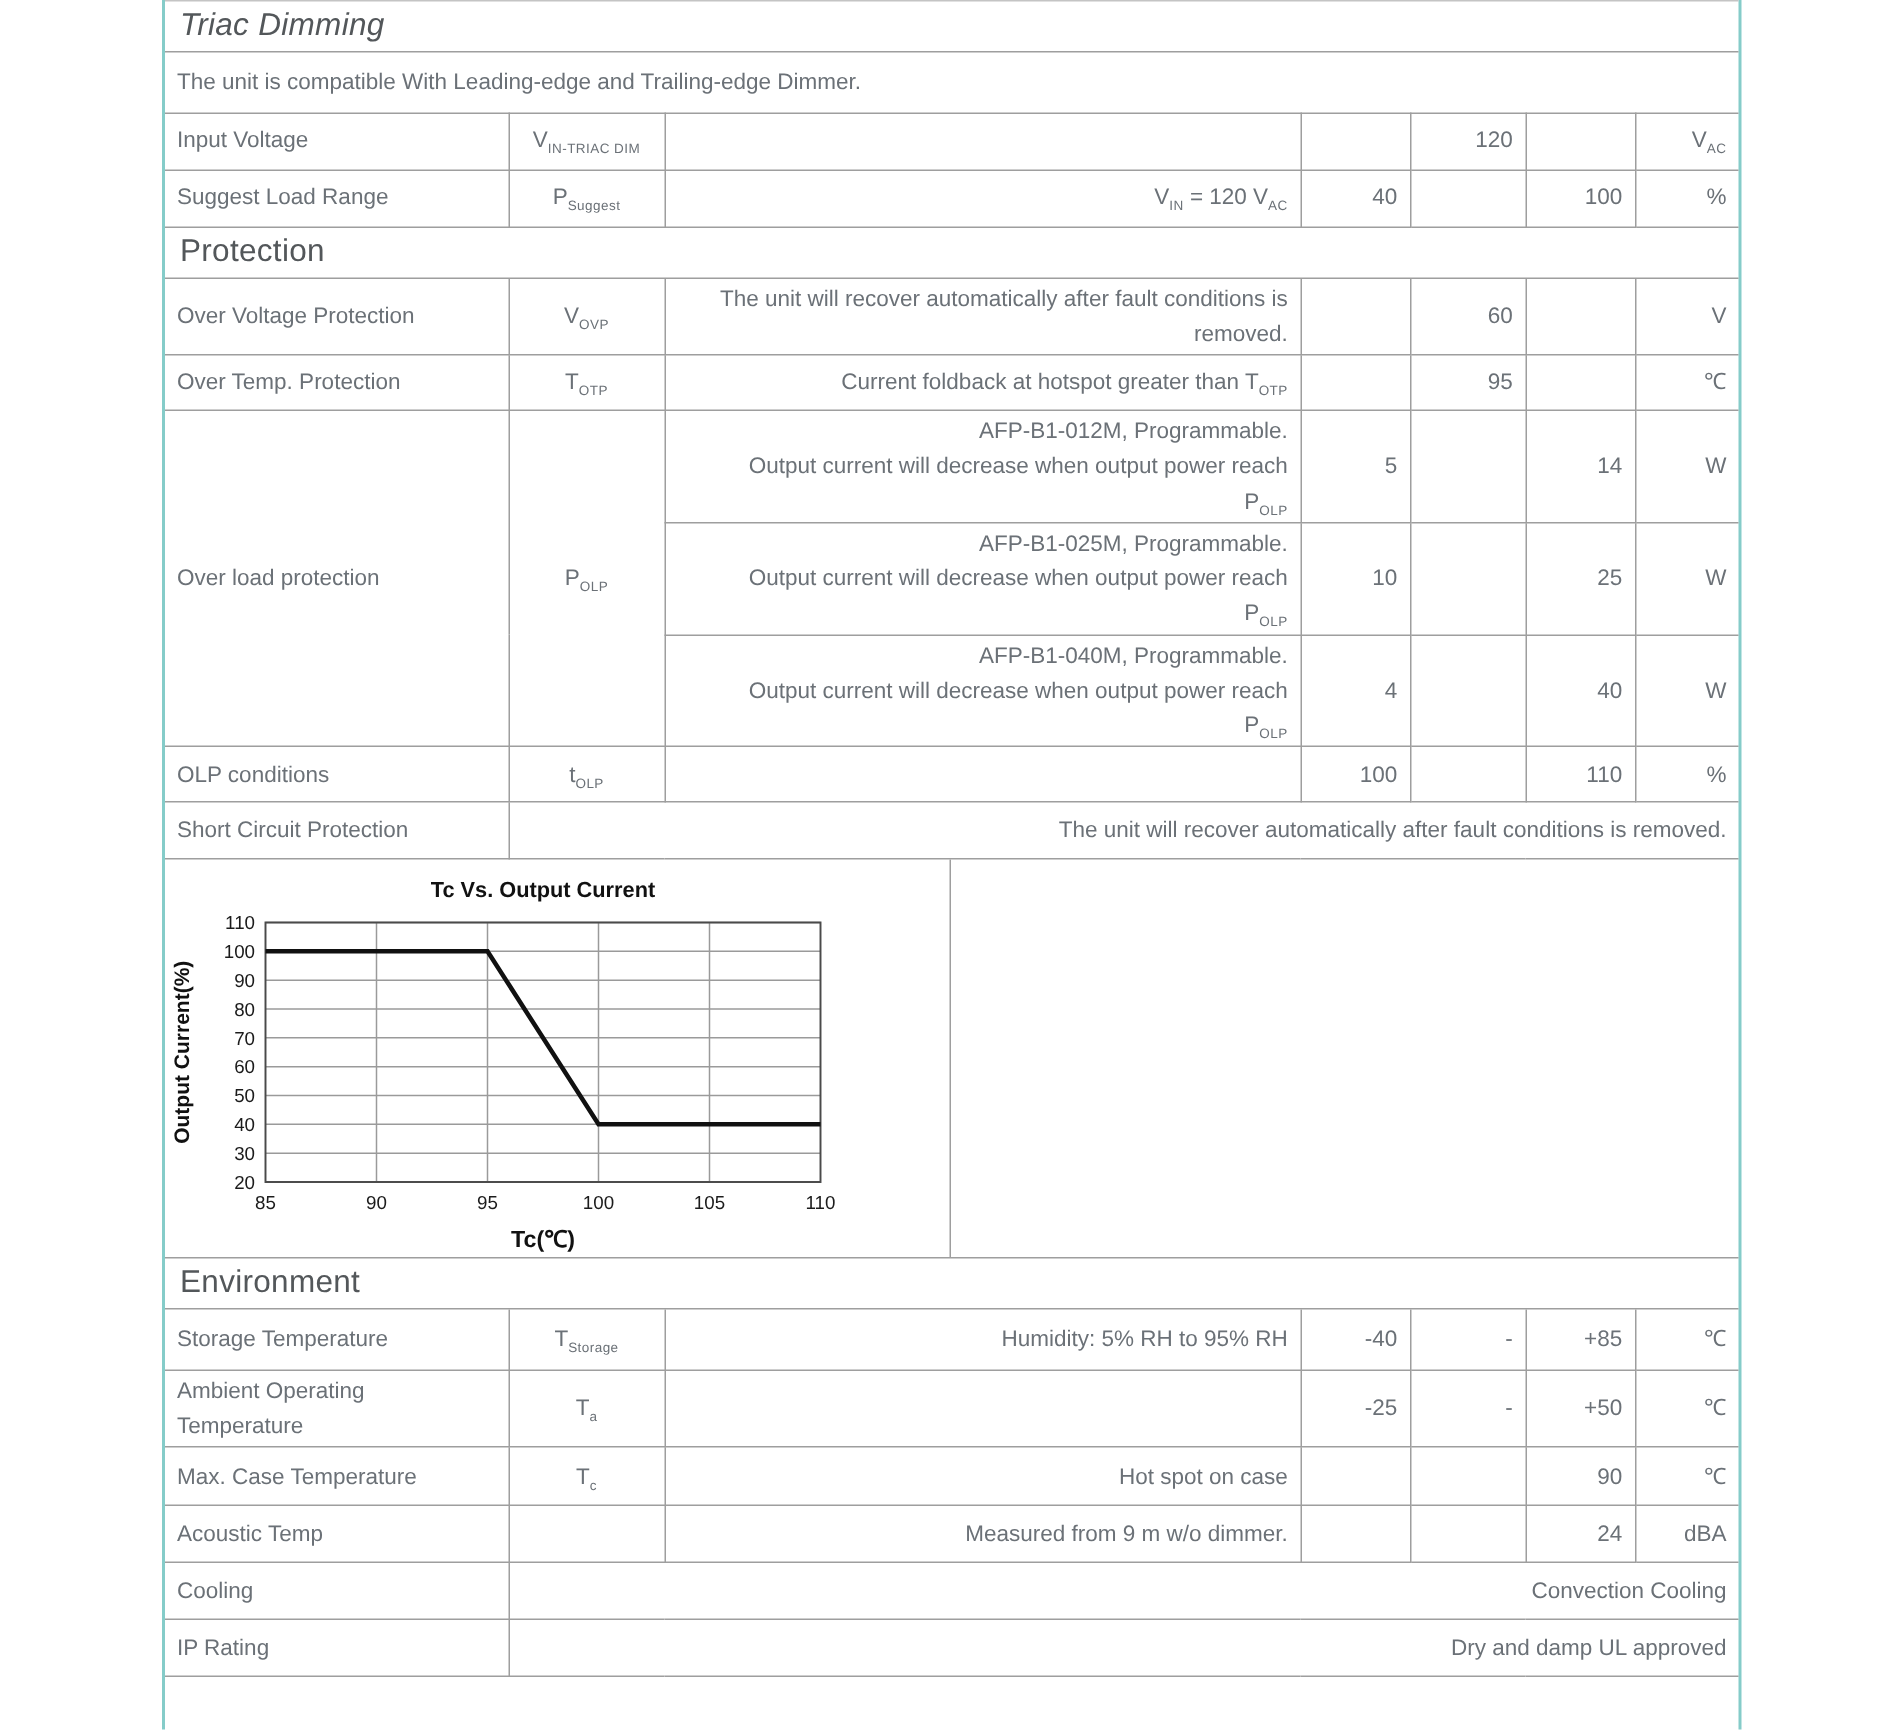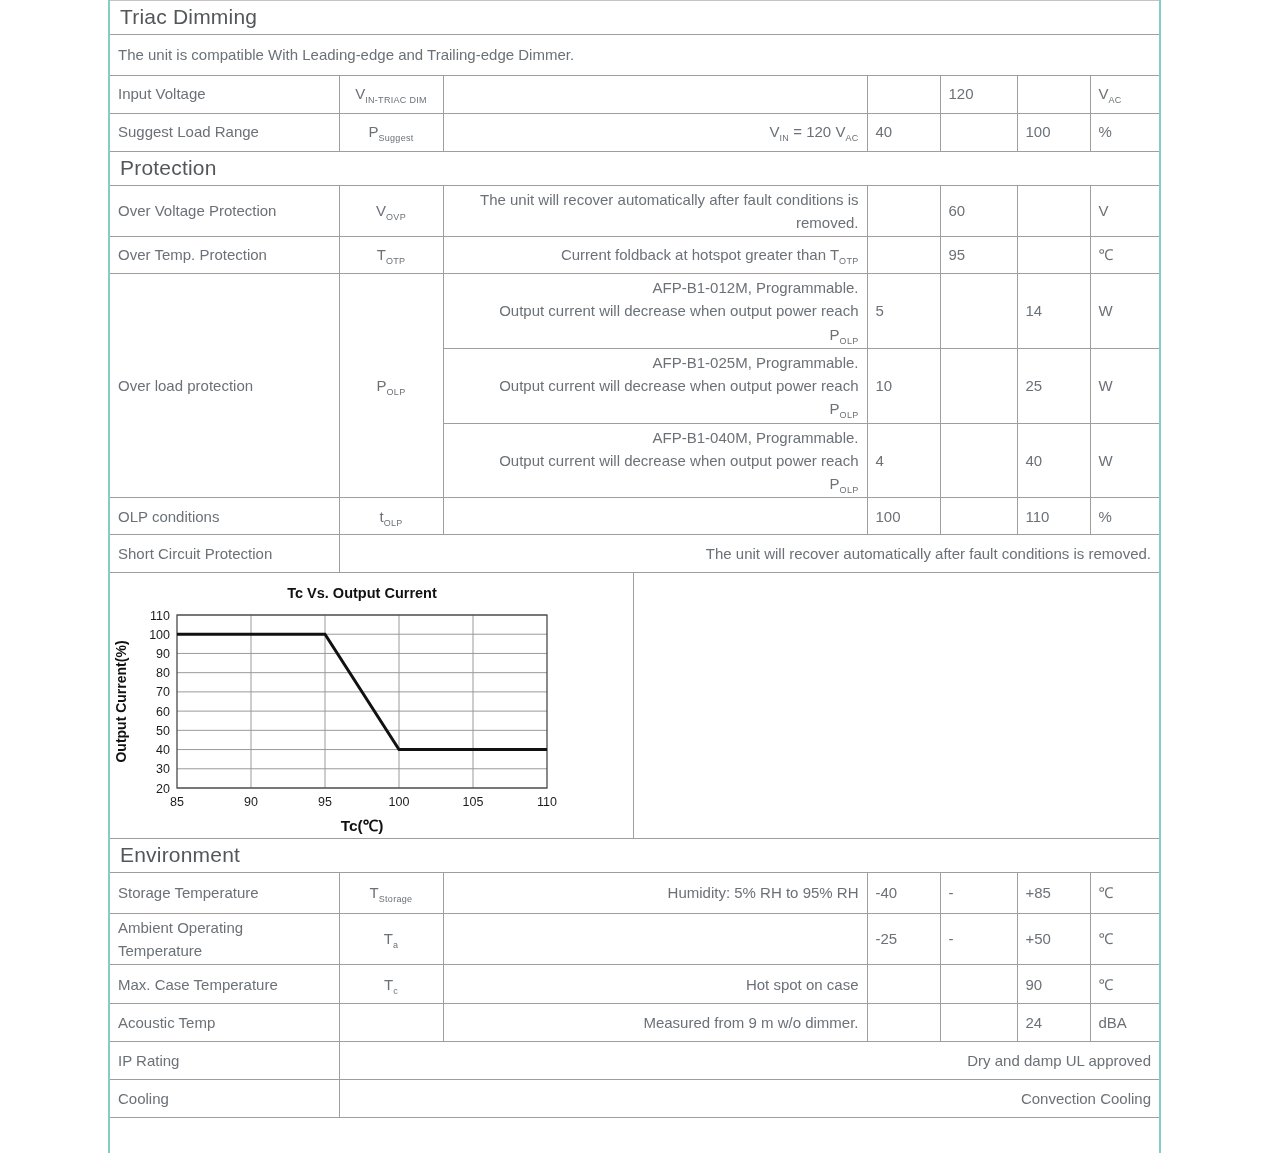--- a/index.html
+++ b/index.html
@@ -1,31 +1,31 @@
 <!DOCTYPE html>
 <html><head>
 <meta charset="utf-8">
 <style>
   html,body{margin:0;padding:0;background:#ffffff;width:1265px;height:1155px;overflow:hidden;
     font-family:"Liberation Sans", sans-serif;}
   .sheet{width:1049px;margin-left:108px;border-left:2px solid #85ccc9;border-right:2px solid #85ccc9;
     min-height:1153px;box-sizing:content-box;}
   .section-title{font-size:21px;color:#53575a;padding:4px 10px 5px 10px;border-bottom:1px solid #9e9e9e;
     letter-spacing:.2px;}
-  .section-title.first{border-top:1px solid #c4c4c4;}
+  .section-title.first{border-top:1px solid #c4c4c4;font-style:italic;}
   table.spec{border-collapse:collapse;width:1049px;table-layout:fixed;}
   table.spec td{border:1px solid #9e9e9e;font-size:15px;color:#6b7177;padding:2px 8px;
     vertical-align:middle;overflow:hidden;line-height:1.55;}
   table.spec td:first-child{border-left:none;}
   table.spec td:last-child{border-right:none;}
   table.spec tr:first-child td{border-top:none;}
   td.item{padding-left:9px;margin-left:23px;}
   td.sym{text-align:center;}
   td.cond{padding-left:12px;text-align:right;}
-  td.c{text-align:left;}
+  td.c{text-align:right;}
   sub{font-size:60%;line-height:0;letter-spacing:.3px;}
   .chart-row{height:265px;border-bottom:1px solid #9e9e9e;display:flex;}
   .chart-left{width:524px;border-right:1px solid #9e9e9e;box-sizing:border-box;}
   .chart-right{flex:1;}
   svg.chart{display:block;margin-top:3px;}
 </style>
 </head>
 <body>
 
 <div class="sheet">
@@ -223,23 +223,23 @@
     <tr style="height:38px">
       <td class="item">Acoustic Temp</td>
       <td class="sym"></td>
       <td class="cond">Measured from 9 m w/o dimmer.</td>
       <td class="c"></td>
       <td class="c"></td>
       <td class="c">24</td>
       <td class="c">dBA</td>
     </tr>
     <tr style="height:38px">
+      <td class="item">Cooling</td>
+      <td colspan="6" class="cond">Convection Cooling</td>
+    </tr>
+    <tr style="height:38px">
       <td class="item">IP Rating</td>
       <td colspan="6" class="cond">Dry and damp UL approved</td>
     </tr>
-    <tr style="height:38px">
-      <td class="item">Cooling</td>
-      <td colspan="6" class="cond">Convection Cooling</td>
-    </tr>
   </tbody>
     </table>
 
 </div>
 
 </body></html>

